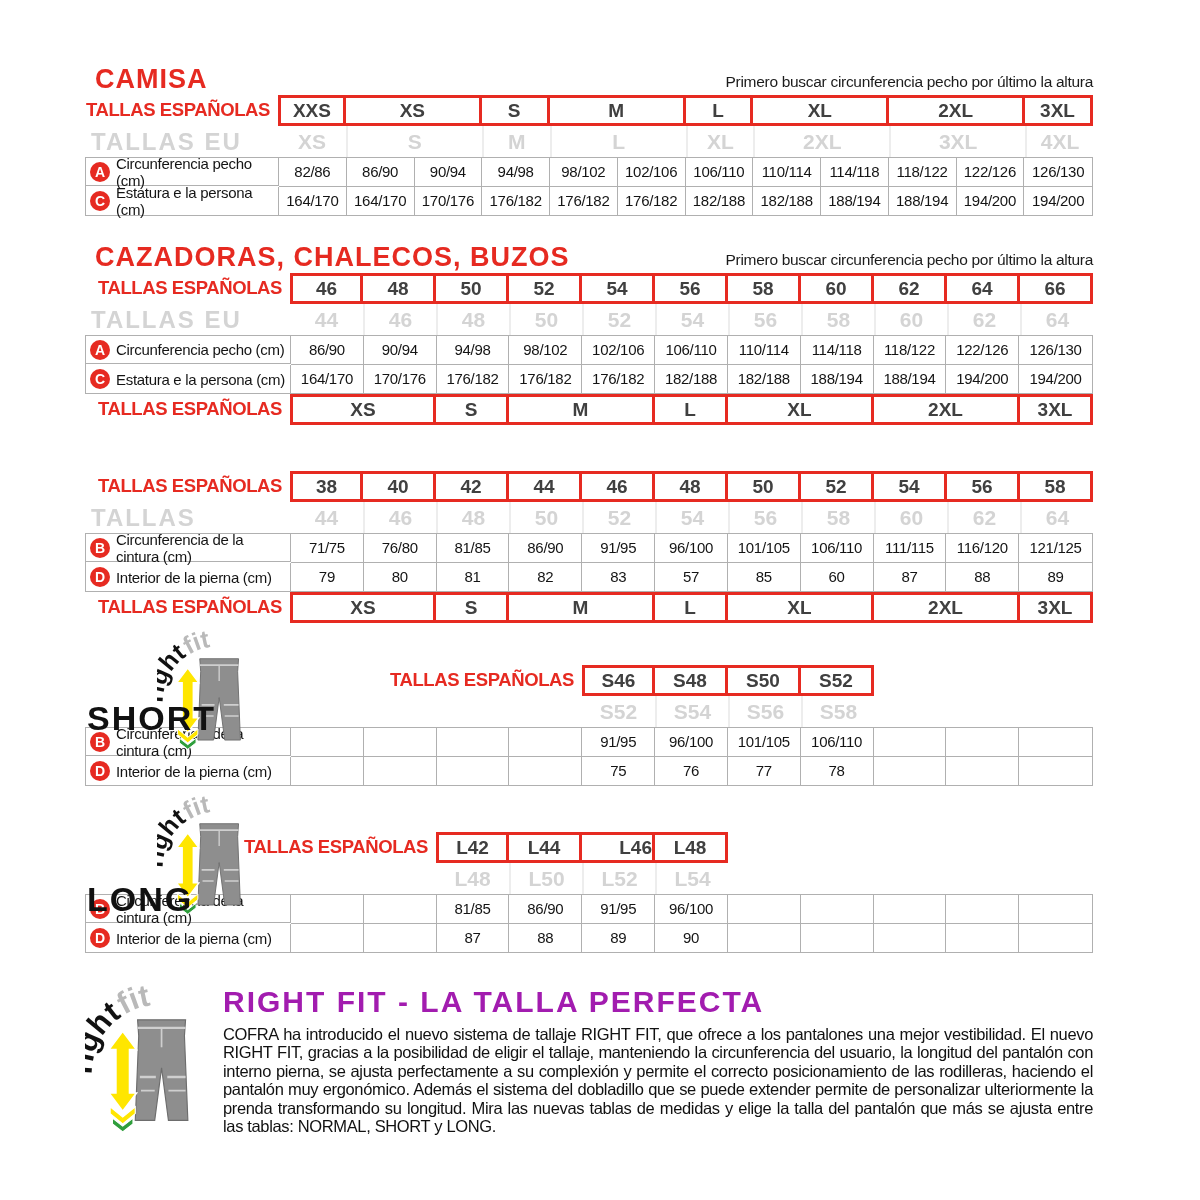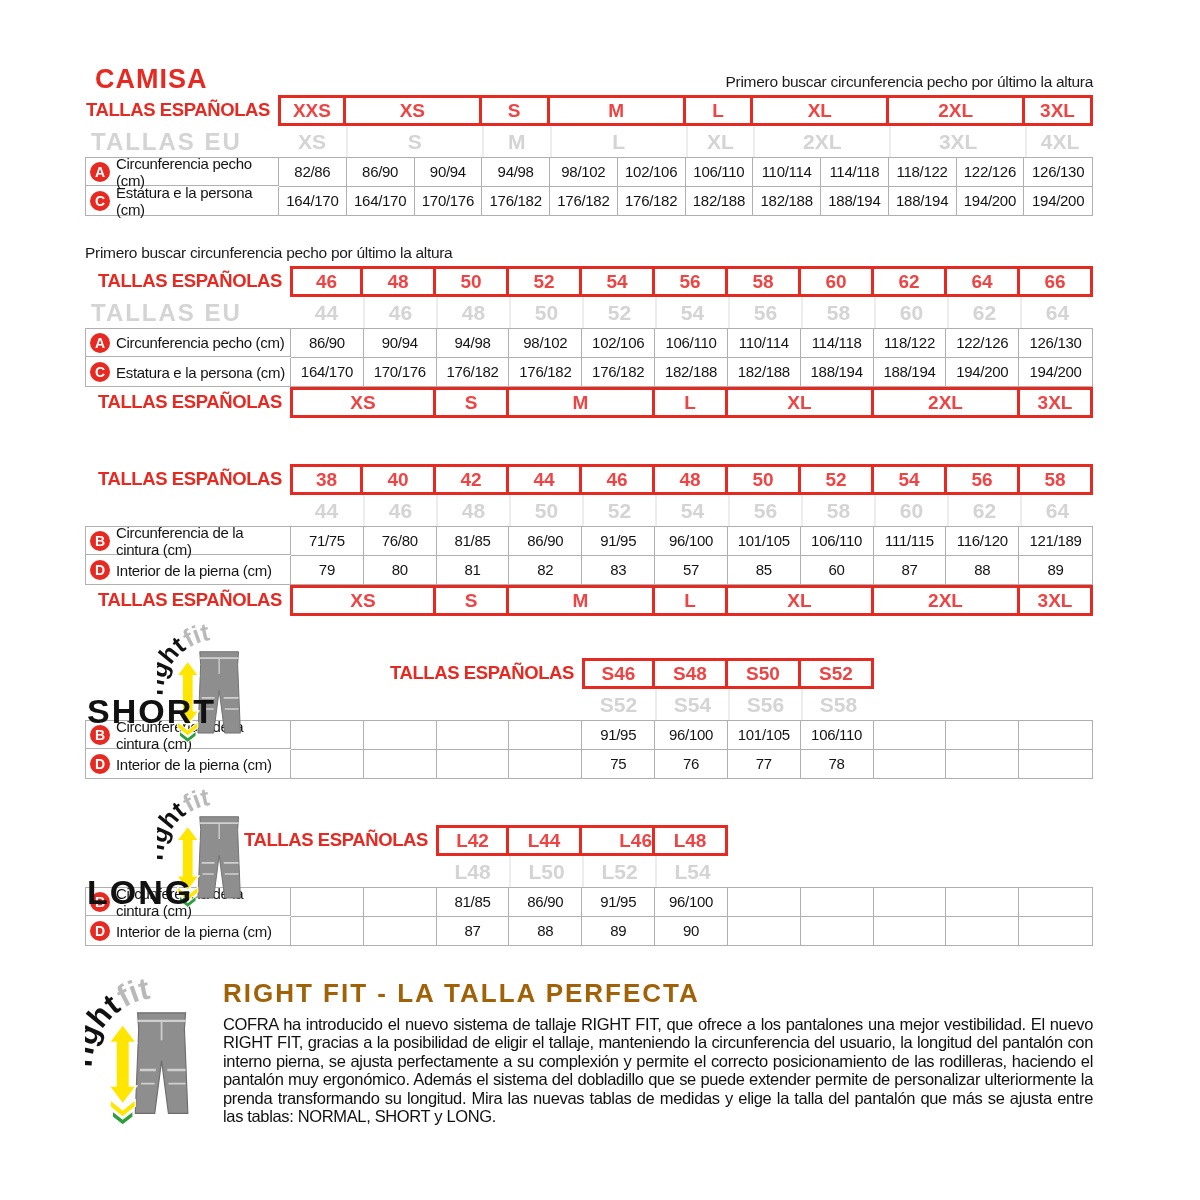--- a/index.html
+++ b/index.html
@@ -8,42 +8,42 @@
   .section{margin-left:85px;width:1008px;}
   .section-head{display:flex;justify-content:space-between;align-items:flex-end;margin-bottom:2px;}
   .sec-title{color:#e62a21;font-weight:bold;font-size:27px;letter-spacing:1px;padding-left:10px;line-height:1;}
   .sec-note{color:#1c1c1c;font-size:15.5px;letter-spacing:-0.3px;padding-bottom:2px;}
   .trow{display:grid;}
   .cols-12{grid-template-columns:193px repeat(12,1fr);}
   .cols-11{grid-template-columns:205px repeat(11,1fr);}
   .red-row{height:31px;}
   .red-label{color:#e62a21;font-weight:bold;font-size:18.5px;letter-spacing:-0.4px;text-align:right;
     padding-right:8px;align-self:center;line-height:1;}
-  .red-box{border:3px solid #e62a21;background:#fff;color:#ef4444;font-weight:bold;font-size:19px;
+  .red-box{border:3px solid #e62a21;background:#fff;color:#404040;font-weight:bold;font-size:19px;
     text-align:center;line-height:25px;height:31px;box-sizing:border-box;}
   .red-box.joined{border-left:0;}
   .gray-row{height:31px;}
   .gray-label{color:#d4d4d4;font-weight:bold;font-size:24px;letter-spacing:2px;padding-left:6px;line-height:31px;}
   .gray-size{color:#d4d4d4;font-weight:bold;font-size:21px;text-align:center;line-height:31px;}
   .gray-size.gsep{border-left:2px solid #ededed;}
   .data-block{border:1px solid #b0b0b0;}
   .data-cell{height:28px;line-height:28px;font-size:15px;color:#141414;text-align:center;letter-spacing:-0.3px;}
   .data-label-cell{height:28px;display:flex;align-items:center;gap:6px;padding-left:4px;font-size:15px;
     color:#141414;letter-spacing:-0.3px;box-sizing:border-box;}
   .br{border-right:1px solid #b0b0b0;}
   .bb{border-bottom:1px solid #b0b0b0;}
   .badge{flex:0 0 auto;width:20px;height:20px;border-radius:50%;background:#e62a21;color:#fff;
     font-weight:bold;font-size:14px;display:flex;align-items:center;justify-content:center;}
   .rel{position:relative;}
   .side-label{position:absolute;left:2px;font-size:34px;font-weight:bold;color:#111;letter-spacing:2px;line-height:1;}
   .mini-logo{position:absolute;width:104px;height:122px;}
   .rf-block{display:flex;gap:10px;align-items:flex-start;}
   .rf-logo{flex:0 0 128px;width:128px;height:152px;margin-top:2px;}
   .rf-text{flex:1;}
-  .rf-title{font-size:26px;font-weight:bold;color:#a16207;letter-spacing:2px;margin:2px 0 6px 0;}
+  .rf-title{font-size:30px;font-weight:bold;color:#a21caf;letter-spacing:2px;margin:2px 0 6px 0;}
   .rf-par{font-size:16.5px;line-height:1.12;color:#111;letter-spacing:-0.35px;text-align:justify;}
 </style>
 </head>
 <body>
 
 <div class="page">
 
   <div class="section">
     <div class="section-head">
       <div class="sec-title">CAMISA</div>
@@ -104,20 +104,21 @@
           <div class="data-cell br">188/194</div>
           <div class="data-cell br">188/194</div>
           <div class="data-cell br">194/200</div>
           <div class="data-cell">194/200</div>
         </div>
       </div>
   </div>
 
   <div class="section" style="margin-top:28px;">
     <div class="section-head">
+      <div class="sec-title">CAZADORAS, CHALECOS, BUZOS</div>
       <div class="sec-note">Primero buscar circunferencia pecho por último la altura</div>
     </div>
     <div>
         <div class="trow cols-11 red-row">
           <div class="red-label" style="grid-column: 1 / 2;">TALLAS ESPAÑOLAS</div>
           <div class="red-box" style="grid-column: 2 / span 1;">46</div>
           <div class="red-box joined" style="grid-column: 3 / span 1;">48</div>
           <div class="red-box joined" style="grid-column: 4 / span 1;">50</div>
           <div class="red-box joined" style="grid-column: 5 / span 1;">52</div>
           <div class="red-box joined" style="grid-column: 6 / span 1;">54</div>
@@ -197,20 +198,21 @@
           <div class="red-box joined" style="grid-column: 5 / span 1;">44</div>
           <div class="red-box joined" style="grid-column: 6 / span 1;">46</div>
           <div class="red-box joined" style="grid-column: 7 / span 1;">48</div>
           <div class="red-box joined" style="grid-column: 8 / span 1;">50</div>
           <div class="red-box joined" style="grid-column: 9 / span 1;">52</div>
           <div class="red-box joined" style="grid-column: 10 / span 1;">54</div>
           <div class="red-box joined" style="grid-column: 11 / span 1;">56</div>
           <div class="red-box joined" style="grid-column: 12 / span 1;">58</div>
         </div>
         <div class="trow cols-11 gray-row">
+          <div class="gray-label" style="grid-column: 1 / 2;">TALLAS</div>
           <div class="gray-size" style="grid-column: 2 / span 1;">44</div>
           <div class="gray-size gsep" style="grid-column: 3 / span 1;">46</div>
           <div class="gray-size gsep" style="grid-column: 4 / span 1;">48</div>
           <div class="gray-size gsep" style="grid-column: 5 / span 1;">50</div>
           <div class="gray-size gsep" style="grid-column: 6 / span 1;">52</div>
           <div class="gray-size gsep" style="grid-column: 7 / span 1;">54</div>
           <div class="gray-size gsep" style="grid-column: 8 / span 1;">56</div>
           <div class="gray-size gsep" style="grid-column: 9 / span 1;">58</div>
           <div class="gray-size gsep" style="grid-column: 10 / span 1;">60</div>
           <div class="gray-size gsep" style="grid-column: 11 / span 1;">62</div>
@@ -224,21 +226,21 @@
           <div class="data-cell br bb">71/75</div>
           <div class="data-cell br bb">76/80</div>
           <div class="data-cell br bb">81/85</div>
           <div class="data-cell br bb">86/90</div>
           <div class="data-cell br bb">91/95</div>
           <div class="data-cell br bb">96/100</div>
           <div class="data-cell br bb">101/105</div>
           <div class="data-cell br bb">106/110</div>
           <div class="data-cell br bb">111/115</div>
           <div class="data-cell br bb">116/120</div>
-          <div class="data-cell bb">121/189</div>
+          <div class="data-cell bb">121/125</div>
           <div class="data-label-cell br">
             <div class="badge">D</div>
             <div class="">Interior de la pierna (cm)</div>
           </div>
           <div class="data-cell br">79</div>
           <div class="data-cell br">80</div>
           <div class="data-cell br">81</div>
           <div class="data-cell br">82</div>
           <div class="data-cell br">83</div>
           <div class="data-cell br">57</div>

